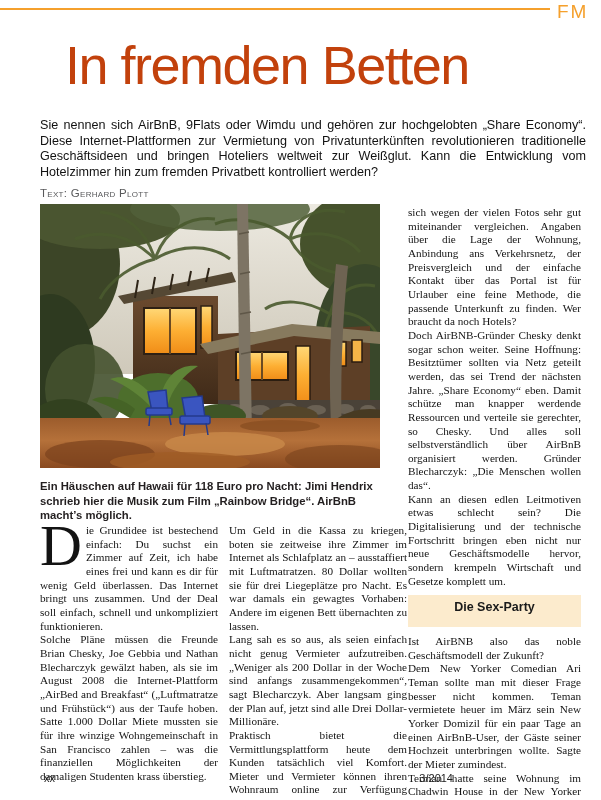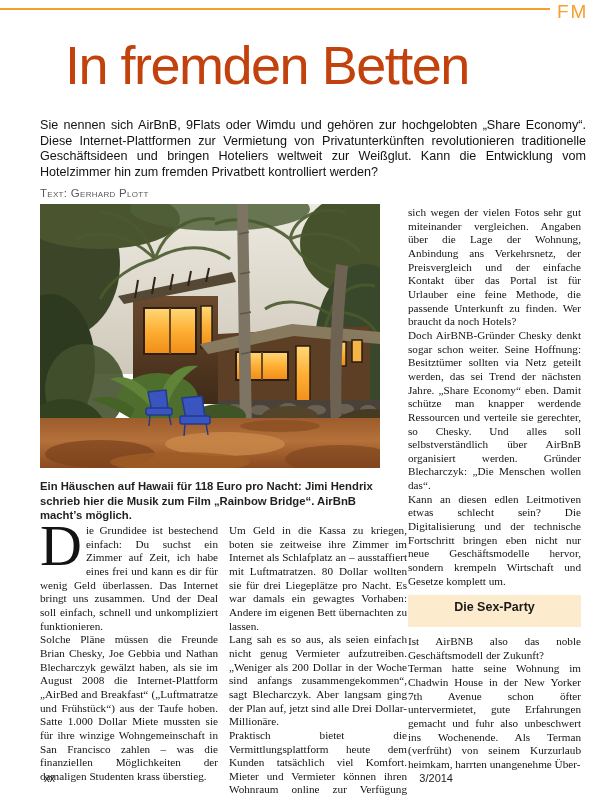--- a/index.html
+++ b/index.html
@@ -196,19 +196,20 @@
     <p>Lang sah es so aus, als seien einfach nicht genug Vermieter aufzutreiben. „Weniger als 200 Dollar in der Woche sind anfangs zusammengekommen“, sagt Blecharczyk. Aber langsam ging der Plan auf, jetzt sind alle Drei Dollar-Millionäre.</p>
     <p>Praktisch bietet die Vermittlungsplattform heute dem Kunden tatsächlich viel Komfort. Mieter und Vermieter können ihren Wohnraum online zur Verfügung stellen, die Wohnungen lassen</p>
   </div>
 
   <div class="col col-3">
     <p>sich wegen der vielen Fotos sehr gut miteinander vergleichen. Angaben über die Lage der Wohnung, Anbindung ans Verkehrsnetz, der Preisvergleich und der einfache Kontakt über das Portal ist für Urlauber eine feine Methode, die passende Unterkunft zu finden. Wer braucht da noch Hotels?</p>
     <p>Doch AirBNB-Gründer Chesky denkt sogar schon weiter. Seine Hoffnung: Besitztümer sollten via Netz geteilt werden, das sei Trend der nächsten Jahre. „Share Economy“ eben. Damit schütze man knapper werdende Ressourcen und verteile sie gerechter, so Chesky. Und alles soll selbstverständlich über AirBnB organisiert werden. Gründer Blecharczyk: „Die Menschen wollen das“.</p>
     <p>Kann an diesen edlen Leitmotiven etwas schlecht sein? Die Digitalisierung und der technische Fortschritt bringen eben nicht nur neue Geschäftsmodelle hervor, sondern krempeln Wirtschaft und Gesetze komplett um.</p>
     <div class="section-bar">Die Sex-Party</div>
     <p>Ist AirBNB also das noble Geschäftsmodell der Zukunft?</p>
+    <p>Dem New Yorker Comedian Ari Teman sollte man mit dieser Frage besser nicht kommen. Teman vermietete heuer im März sein New Yorker Domizil für ein paar Tage an einen AirBnB-User, der Gäste seiner Hochzeit unterbringen wollte. Sagte der Mieter zumindest.</p>
     <p>Terman hatte seine Wohnung im Chadwin House in der New Yorker 7th Avenue schon öfter untervermietet, gute Erfahrungen gemacht und fuhr also unbeschwert ins Wochenende. Als Terman (verfrüht) von seinem Kurzurlaub heimkam, harrten unangenehme Über-</p>
   </div>
 
   <div class="footer-left">xx</div>
   <div class="footer-right">3/2014</div>
 
 </div>
 
 </body></html>

